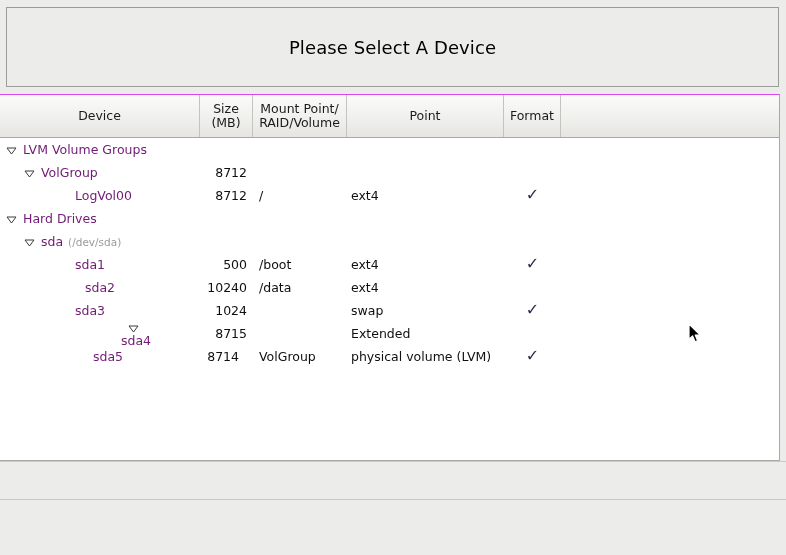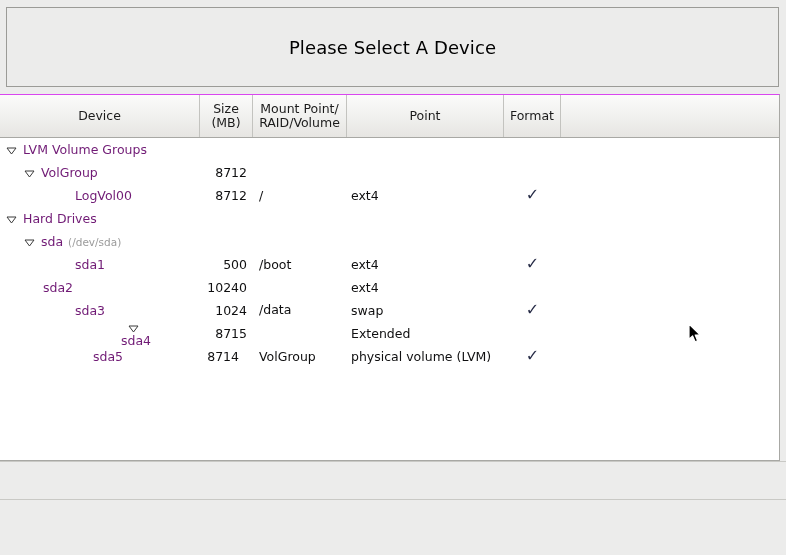--- a/index.html
+++ b/index.html
@@ -274,30 +274,30 @@
           <span class="devname">sda1</span>
         </div>
         <div class="cell size" style="left: 200px; width: 53px;">500</div>
         <div class="cell mount" style="left: 253px; width: 94px;">/boot</div>
         <div class="cell type" style="left: 347px; width: 157px;">ext4</div>
         <div class="cell format" style="left: 504px; width: 57px;">
           <span class="check">✓</span>
         </div>
       </div>
       <div class="row">
-        <div class="cell device" style="left: 0px; width: 200px; padding-left: 26px;">
+        <div class="cell device" style="left: 0px; width: 200px; padding-left: 68px;">
           <span class="tri spacer">
             <svg width="11" height="11" viewBox="0 0 11 11">
               <polygon points="1,3 10,3 5.5,9" fill="none" stroke="#3a3a3a" stroke-width="1"></polygon>
             </svg>
           </span>
           <span class="devname">sda2</span>
         </div>
         <div class="cell size" style="left: 200px; width: 53px;">10240</div>
-        <div class="cell mount" style="left: 253px; width: 94px; margin-top: 22px;">/data</div>
+        <div class="cell mount" style="left: 253px; width: 94px;">/data</div>
         <div class="cell type" style="left: 347px; width: 157px;">ext4</div>
         <div class="cell format" style="left: 504px; width: 57px;"></div>
       </div>
       <div class="row">
         <div class="cell device" style="left: 0px; width: 200px; padding-left: 58px;">
           <span class="tri spacer">
             <svg width="11" height="11" viewBox="0 0 11 11">
               <polygon points="1,3 10,3 5.5,9" fill="none" stroke="#3a3a3a" stroke-width="1"></polygon>
             </svg>
           </span>

